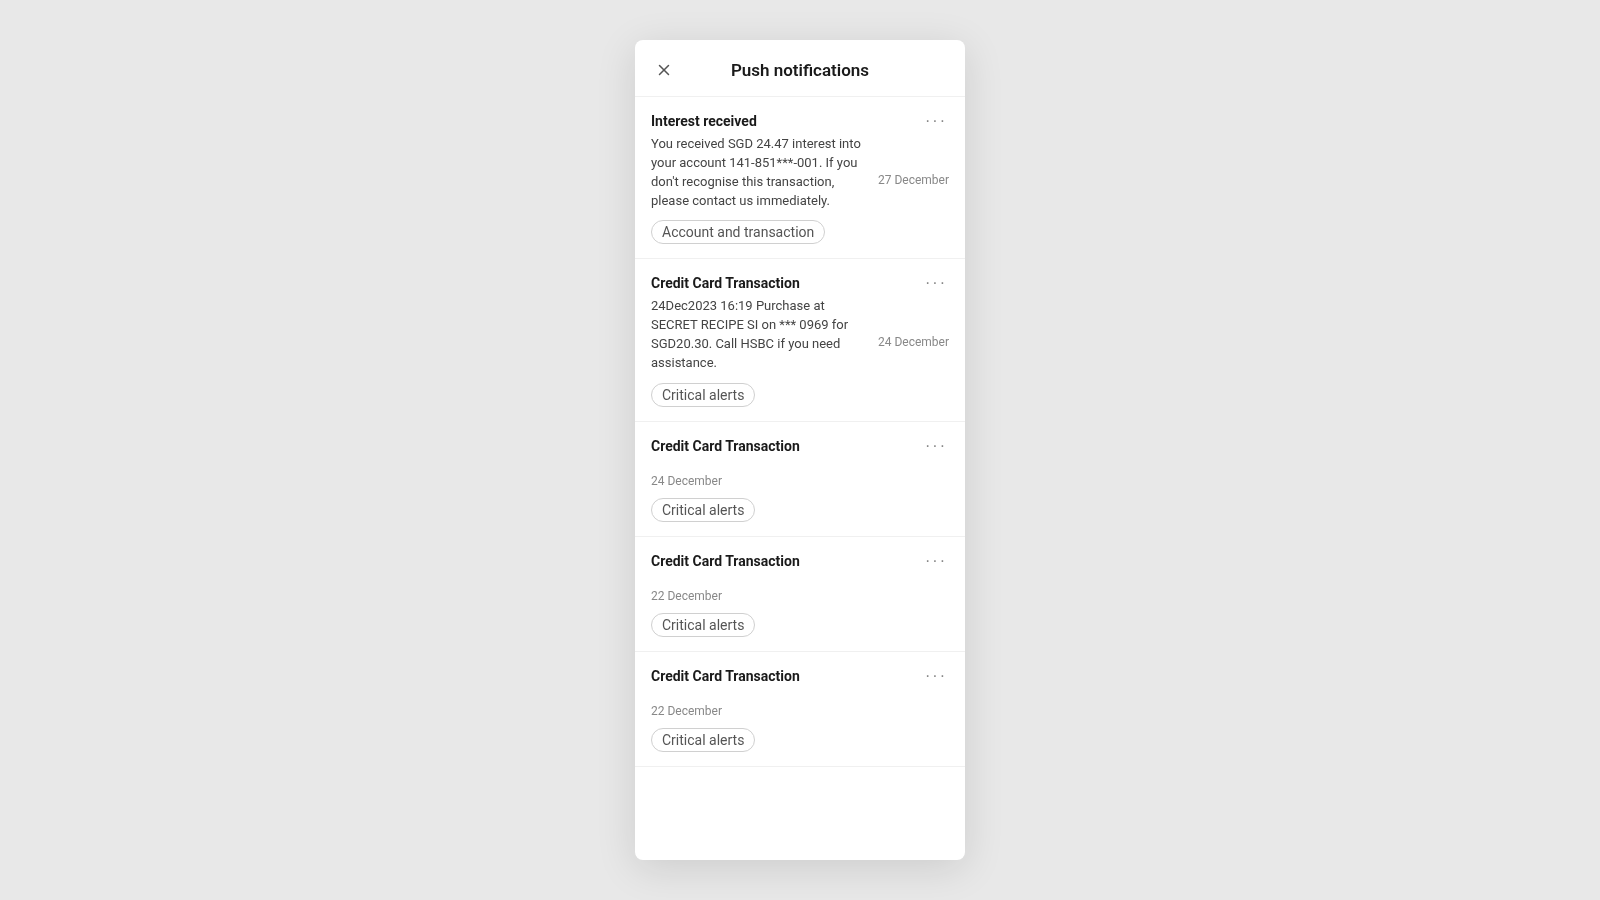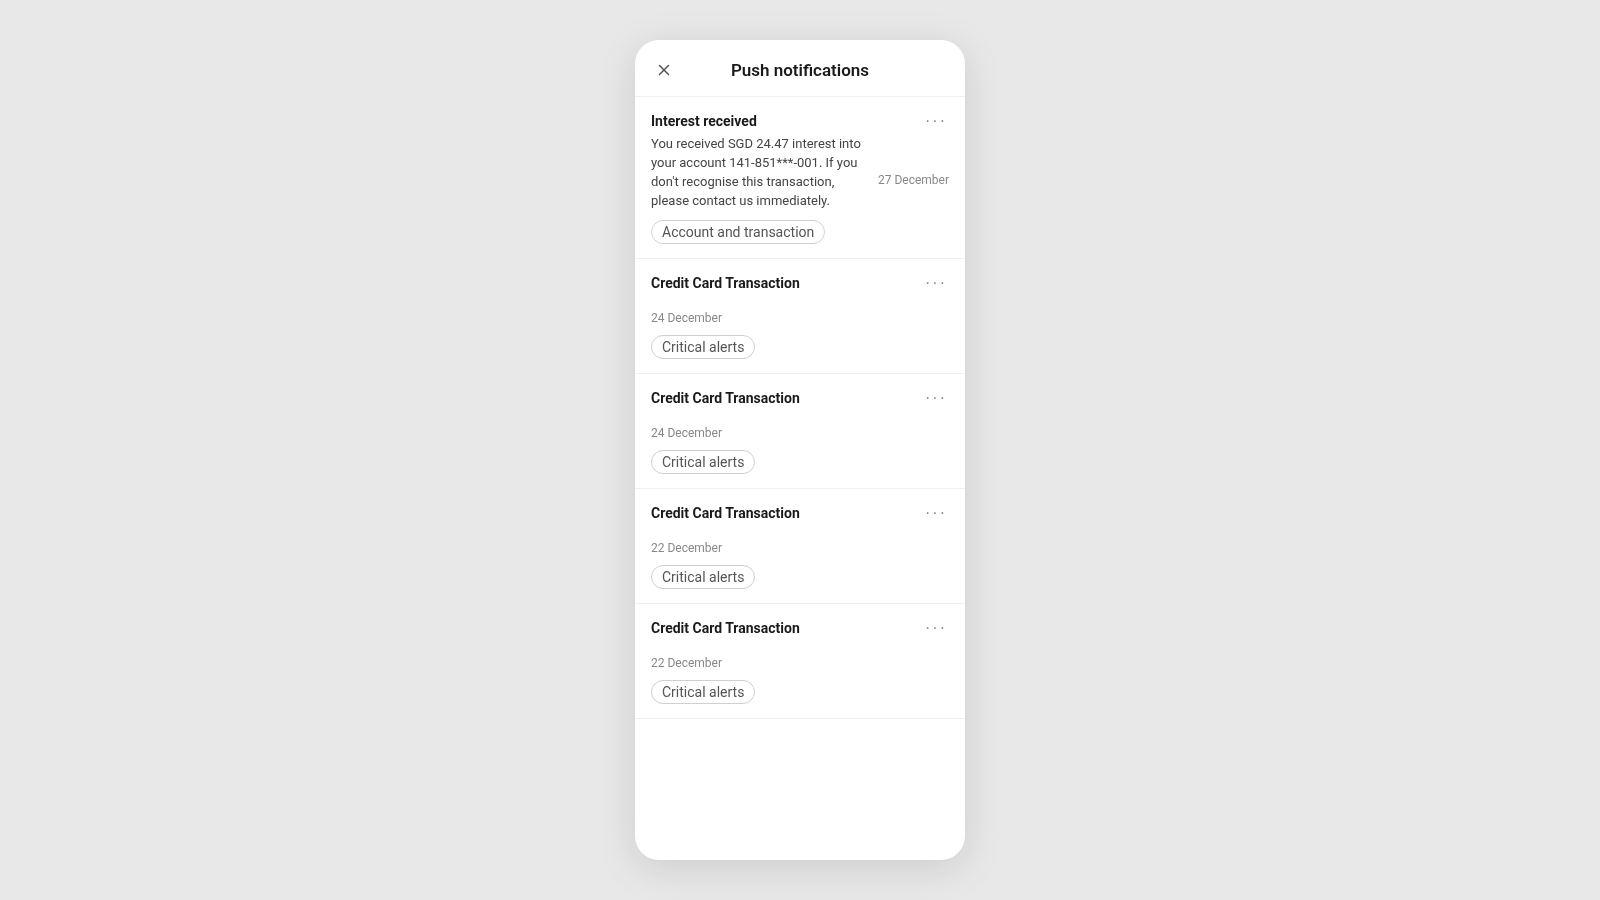--- a/index.html
+++ b/index.html
@@ -15,21 +15,21 @@
       display: flex;
       align-items: center;
       justify-content: center;
       font-family: -apple-system, BlinkMacSystemFont, 'Segoe UI', Roboto, Helvetica, Arial, sans-serif;
     }
 
     .phone-panel {
       width: 330px;
       height: 820px;
       background: #ffffff;
-      border-radius: 24px;
+      border-radius: 8px;
       box-shadow: 0 8px 40px rgba(0,0,0,0.12);
       display: flex;
       flex-direction: column;
       overflow: hidden;
     }
 
     .panel-header {
       display: flex;
       align-items: center;
       justify-content: center;
@@ -159,20 +159,21 @@
         <span class="notification-date">27 December</span>
       </div>
       <span class="notification-tag">Account and transaction</span>
     </div>
       <div class="notification-item">
       <div class="notification-top-row">
         <span class="notification-title">Credit Card Transaction</span>
         <button class="notification-menu-btn" title="more options">···</button>
       </div>
       <div class="notification-body-row">
+        <span class="notification-body">24Dec2023 16:19 Purchase at SECRET RECIPE      SI on *** 0969 for SGD20.30. Call HSBC if you need assistance.</span>
         <span class="notification-date">24 December</span>
       </div>
       <span class="notification-tag">Critical alerts</span>
     </div>
       <div class="notification-item">
       <div class="notification-top-row">
         <span class="notification-title">Credit Card Transaction</span>
         <button class="notification-menu-btn" title="more options">···</button>
       </div>
       <div class="notification-body-row">

